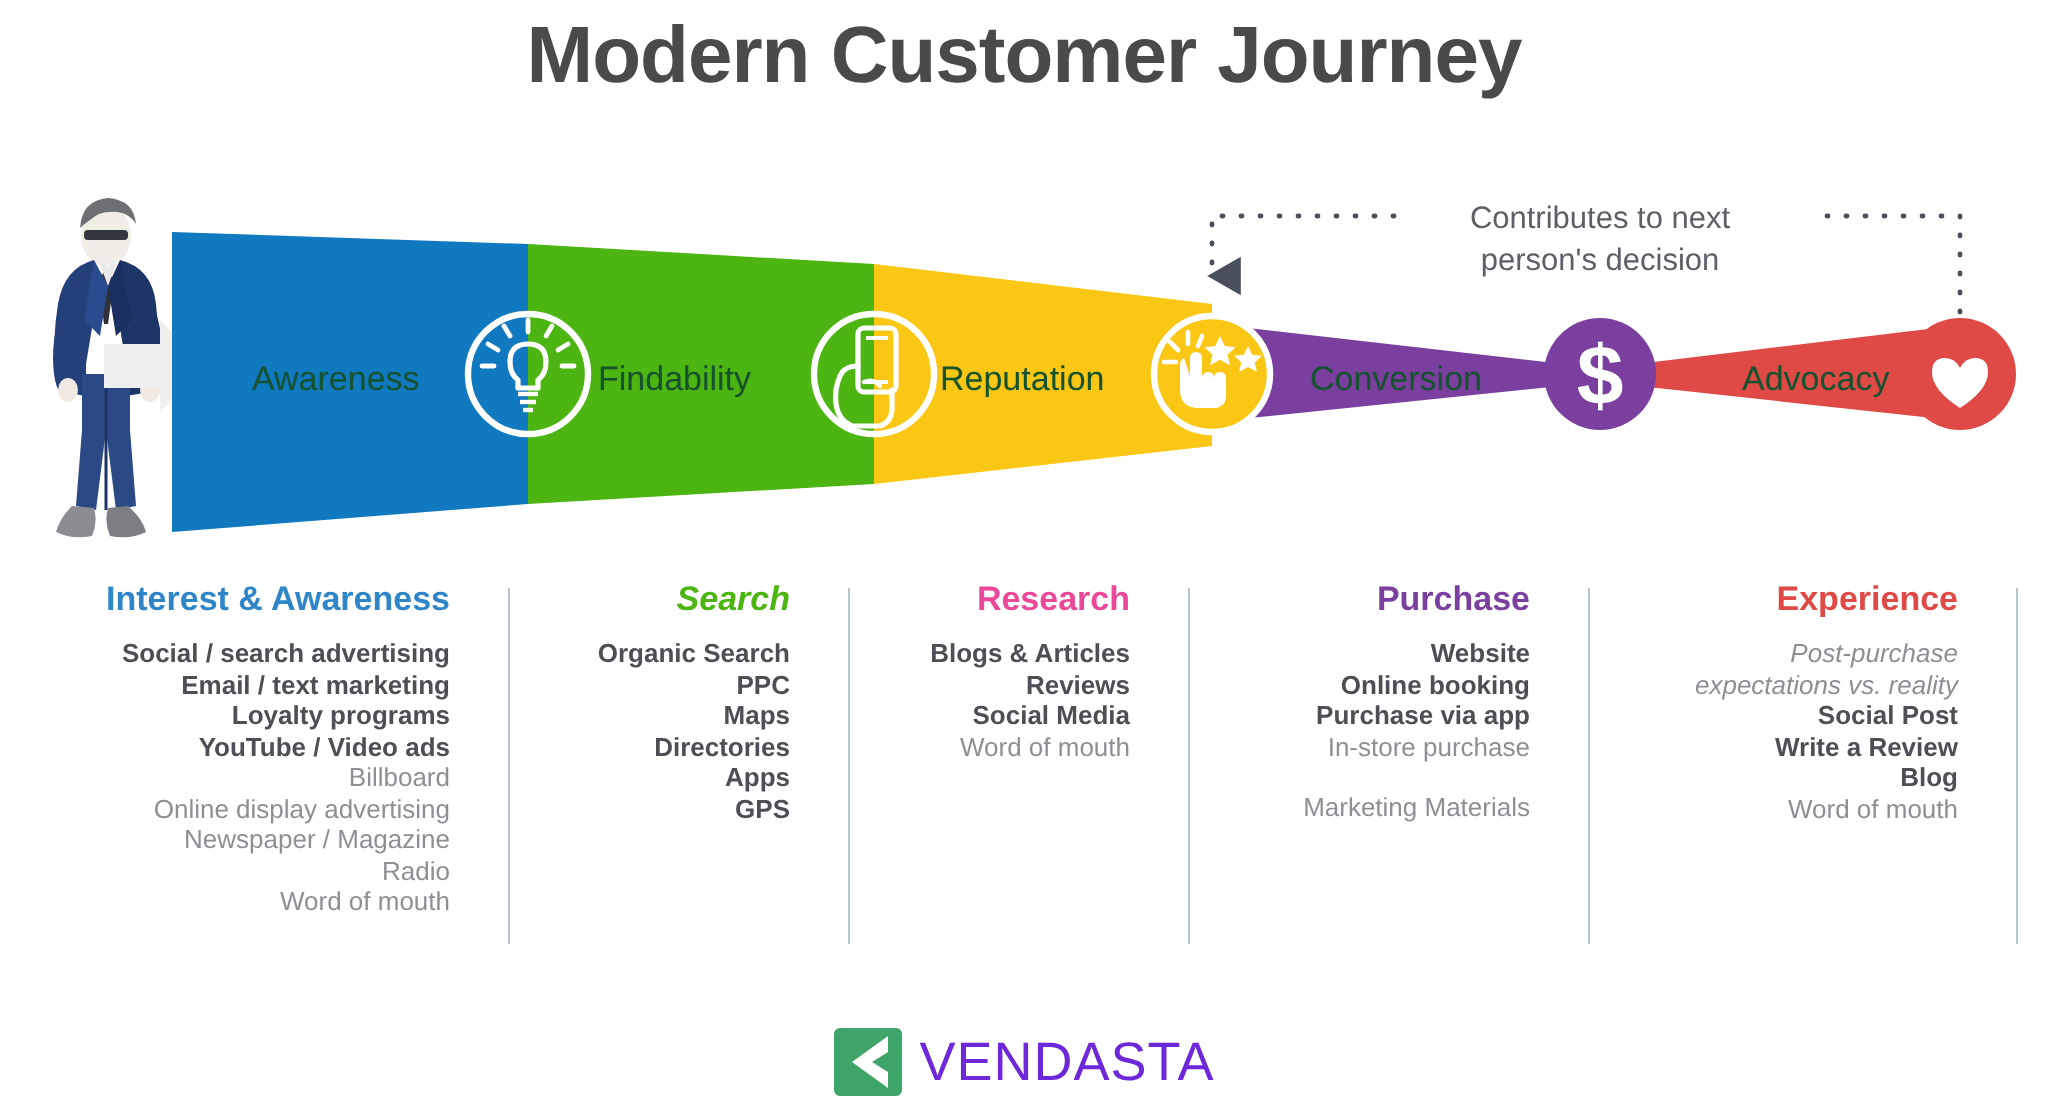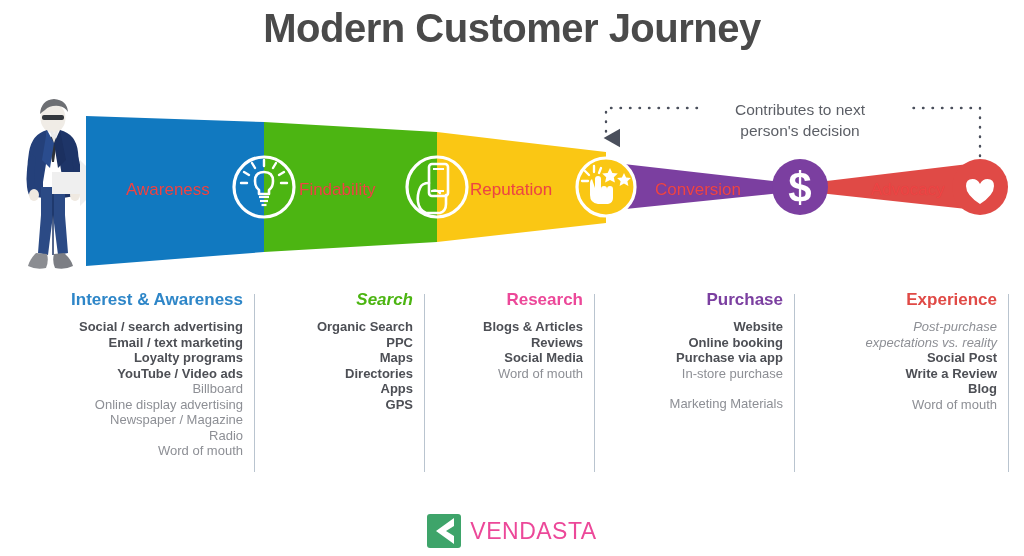--- a/index.html
+++ b/index.html
@@ -23,21 +23,21 @@
     color:#4a4a4a;
     letter-spacing:-0.5px;
   }
 
   
   #funnel-svg{position:absolute;left:0;top:80px;width:1024px;height:210px;}
 
   
   .stage-label{
     position:absolute;
-    color:#ef4444;
+    color:#14532d;
     font-size:17px;
     font-weight:normal;
     white-space:nowrap;
     text-shadow:0 0 1px rgba(0,0,0,0.08);
   }
 
   
   #loop-note{
     position:absolute;
     left:700px;top:100px;width:200px;
@@ -48,21 +48,21 @@
   }
 
   
   #columns{
     position:absolute;left:0;top:290px;width:1024px;height:195px;
     display:flex;
   }
   .col{
     position:relative;
     box-sizing:border-box;
-    padding-right:12px;
+    padding-right:30px;
     text-align:right;
   }
   .col .divider{
     position:absolute;right:0;top:4px;width:1px;height:178px;
     background:#b9c4cf;
   }
   .col-title{
     font-size:17px;font-weight:bold;
     margin:0 0 9px 0;
     white-space:nowrap;
@@ -85,24 +85,24 @@
   #col-4{width:200px;}
   #col-5{width:214px;}
 
   
   #logo{
     position:absolute;left:0;bottom:8px;width:1024px;
     display:flex;align-items:center;justify-content:center;gap:9px;
   }
   #logo-mark{width:34px;height:34px;display:block;}
   #logo-word{
-    font-size:23px;
+    font-size:27px;
     font-weight:normal;
     letter-spacing:0.5px;
-    color:#ec4899;
+    color:#6d28d9;
   }
 
   
   #person{position:absolute;left:6px;top:95px;width:86px;height:185px;}
 </style>
 </head>
 <body>
 
 <div id="stage">
 

